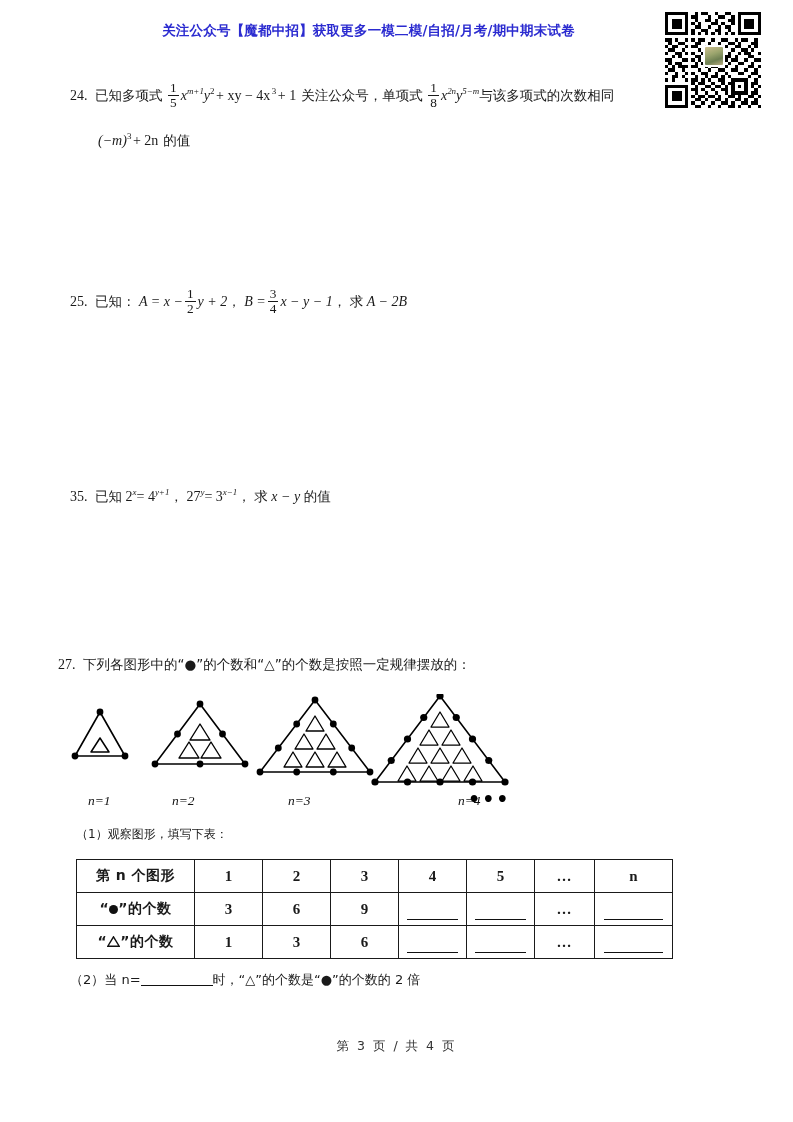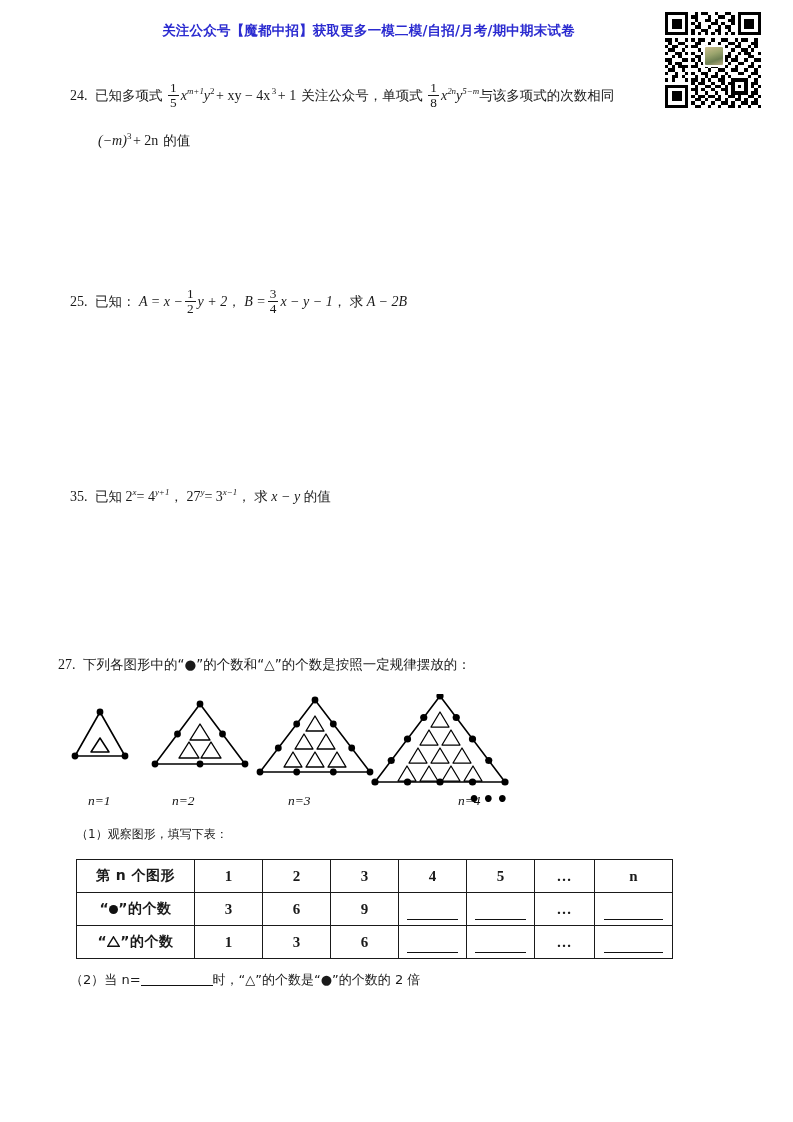--- a/index.html
+++ b/index.html
@@ -663,14 +663,15 @@
         <td class="dots">…</td>
         <td class="blank"></td>
       </tr>
     </tbody>
   </table>
 
   <div class="q2">
     <span>（2）当 n=</span><span class="fill-blank"></span><span>时，“△”的个数是“●”的个数的 2 倍</span>
   </div>
 
+  <div class="footer">第 3 页 / 共 4 页</div>
 
 </div>
 
 </body></html>

